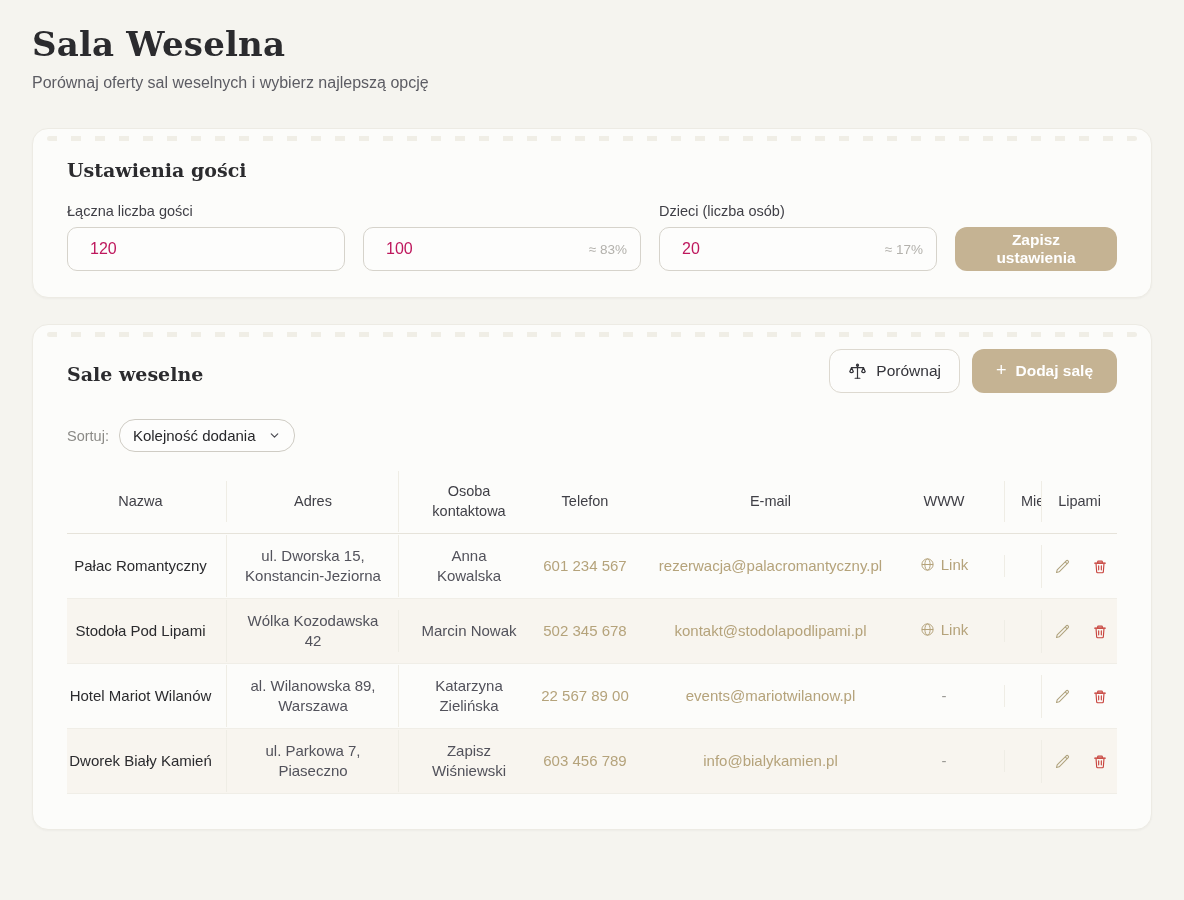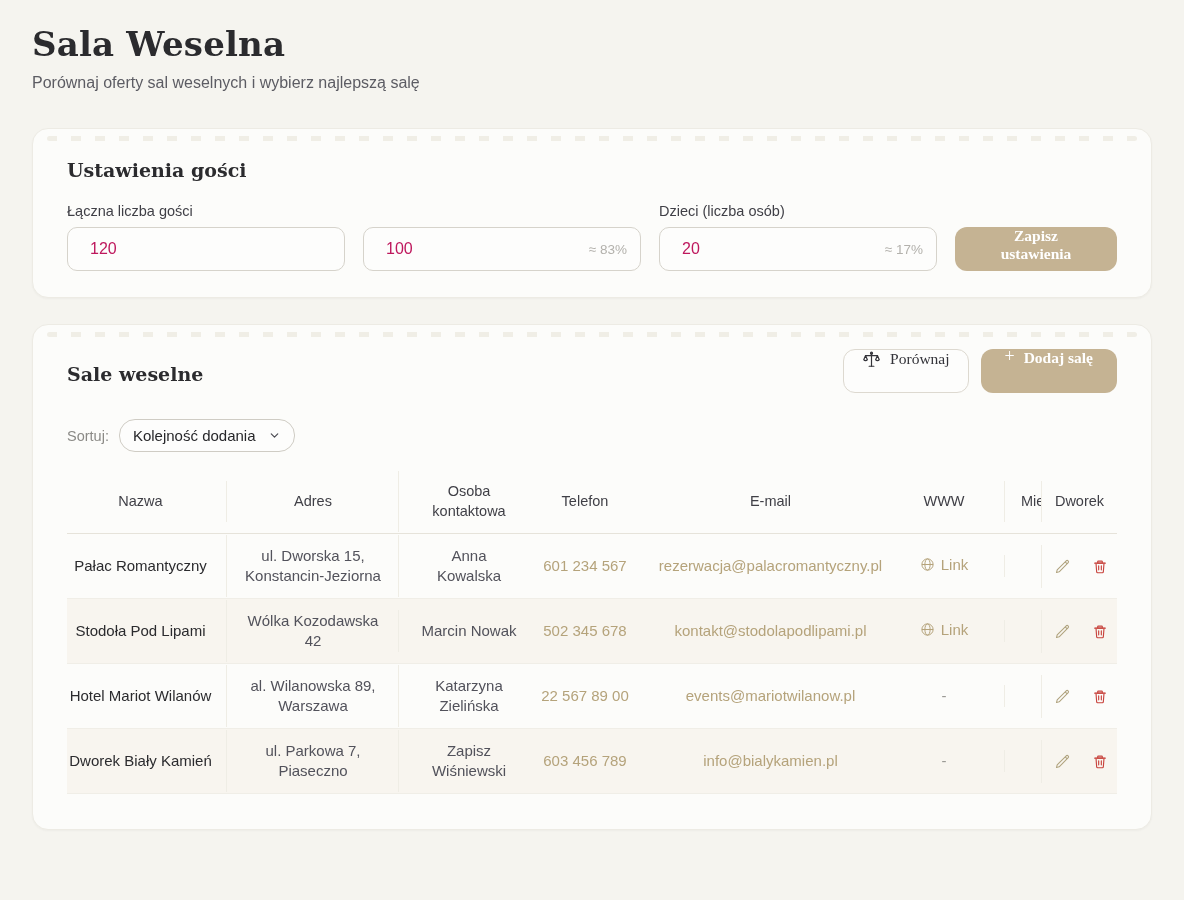--- a/index.html
+++ b/index.html
@@ -50,23 +50,23 @@
     border:1px solid #d6d3cb; border-radius:10px;
     background:#fdfdfc; padding:0 22px;
     font-family:"Liberation Sans", sans-serif;
     font-size:16px; color:#be185d; outline:none;
   }
   .input-hint {
     position:absolute; right:14px; top:50%; transform:translateY(-50%);
     font-size:13.5px; color:#b3b1ac; pointer-events:none;
   }
   .btn {
-    display:inline-flex; align-items:flex-start; justify-content:center; gap:9px;
+    display:inline-flex; align-items:center; justify-content:center; gap:9px;
     border-radius:12px; cursor:pointer; font-size:15.5px; font-weight:700;
-    border:none; font-family:Liberation Serif, serif;
+    border:none; font-family:Liberation Sans, sans-serif;
   }
   .btn-primary { background:#c5b393; color:#ffffff; }
   .btn-save { height:44px; padding:0 25px; margin-left:auto; }
 
   
   .venues-header { display:flex; align-items:center; }
   .venues-actions { margin-left:auto; display:flex; gap:12px; align-items:center; margin-top:-6px; }
   .btn-outline {
     background:#fdfdfc; border:1px solid #ddd9d0; color:#34343a;
     height:44px; padding:0 18px; font-weight:400; font-size:15.5px; border-radius:12px;
@@ -112,21 +112,21 @@
   .icon-btn { background:none; border:none; cursor:pointer; padding:2px; display:inline-flex; }
   svg { display:block; }
 </style>
 </head>
 <body>
 
 <div class="page">
 
   <header class="page-header">
     <h1 class="page-title">Sala Weselna</h1>
-    <p class="page-subtitle">Porównaj oferty sal weselnych i wybierz najlepszą salę</p>
+    <p class="page-subtitle">Porównaj oferty sal weselnych i wybierz najlepszą opcję</p>
   </header>
 
   <section class="card card-1">
     <h2 class="card-title">Ustawienia gości</h2>
     <div class="settings-row">
 
       <div class="field">
         <label class="field-label">Łączna liczba gości</label>
         <div class="input-wrap">
           <input class="text-input" type="text" value="120" style="">
@@ -194,21 +194,21 @@
     <div class="table">
 
       <div class="trow thead">
         <div class="tcell c-nazwa">Nazwa</div>
         <div class="tcell c-adres">Adres</div>
         <div class="tcell c-osoba">Osoba kontaktowa</div>
         <div class="tcell c-phone">Telefon</div>
         <div class="tcell c-email">E-mail</div>
         <div class="tcell c-www">WWW</div>
         <div class="tcell c-clip clip-head">Miejsca noclegowe</div>
-        <div class="tcell c-akcje">Dworek</div>
+        <div class="tcell c-akcje">Lipami</div>
       </div>
 
       <div class="trow tbody-row">
         <div class="tcell c-nazwa venue-name">Pałac Romantyczny</div>
         <div class="tcell c-adres">ul. Dworska 15, Konstancin-Jeziorna</div>
         <div class="tcell c-osoba">Anna Kowalska</div>
         <div class="tcell c-phone tan-text">601 234 567</div>
         <div class="tcell c-email tan-text">rezerwacja@palacromantyczny.pl</div>
         <div class="tcell c-www">
           <span class="link-cell">

